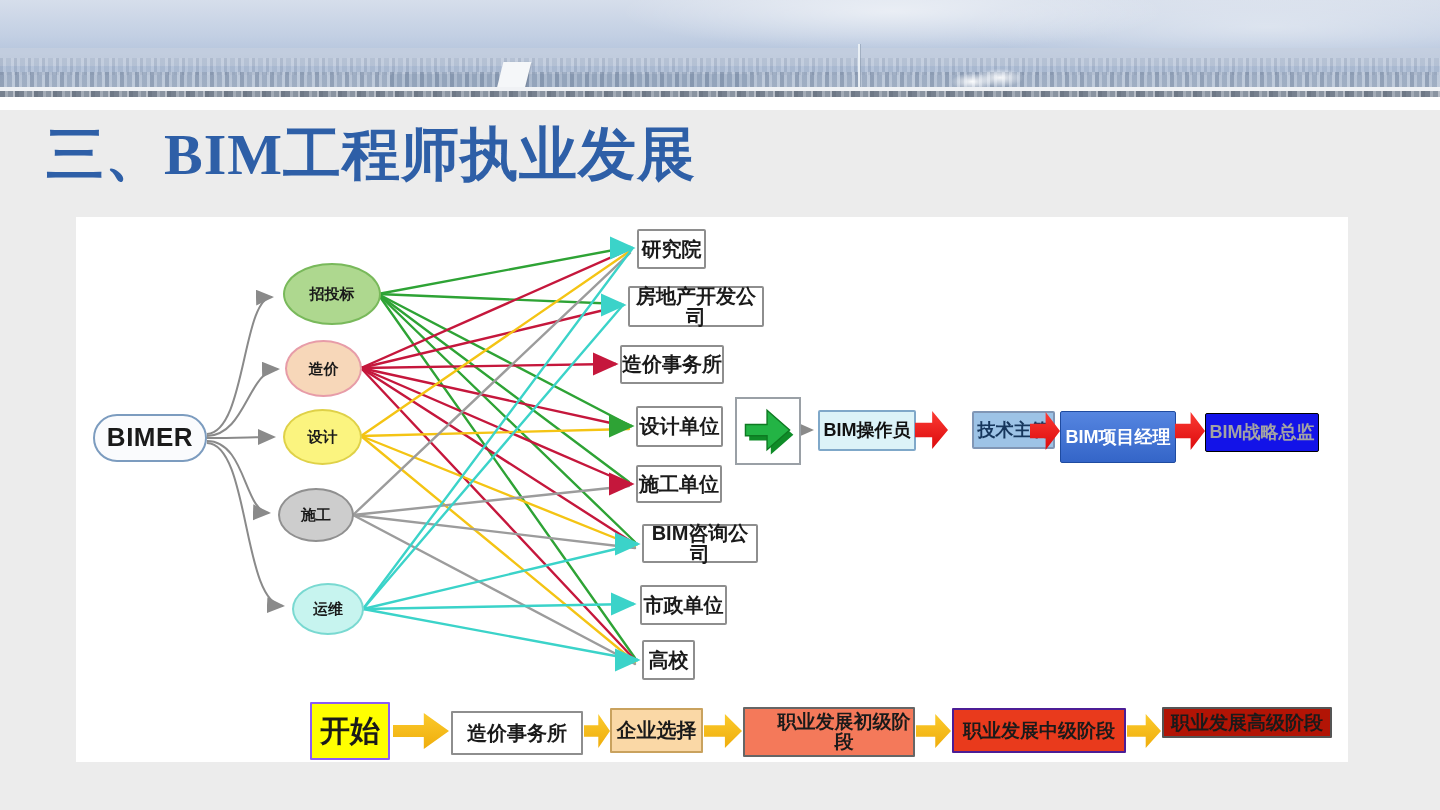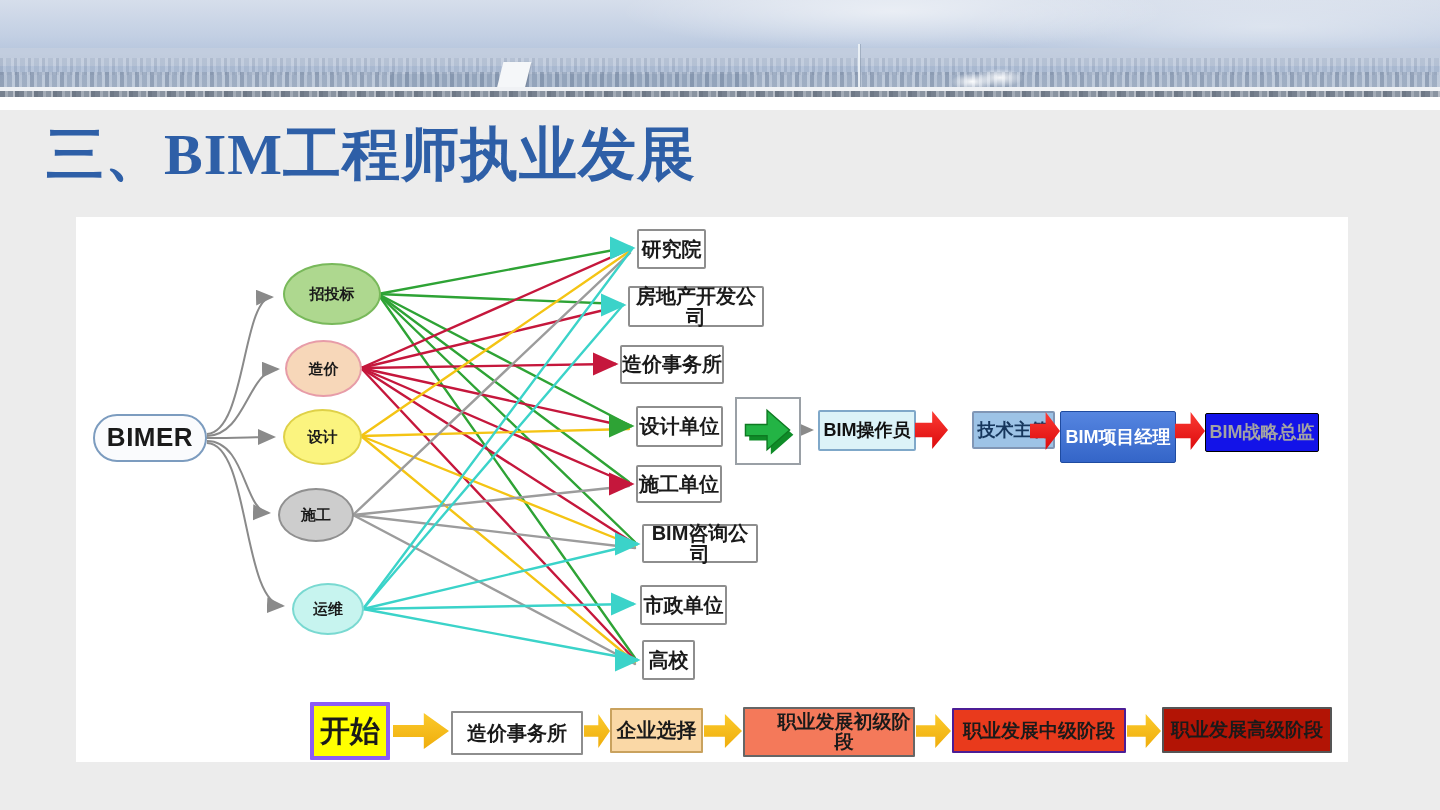--- a/index.html
+++ b/index.html
@@ -54,21 +54,21 @@
   .career-1{background:#9DC3E6;border:2px solid #8096B5;color:#16365C;}
   .career-2{background:linear-gradient(180deg,#5585E0,#3465C8);border:1px solid #1F4BA0;color:#FFFFFF;}
   .career-3{background:#1313E8;border:1px solid #000000;color:#a3a3a3;}
 
   .red-arrow{position:absolute;z-index:2;background:linear-gradient(180deg,#FB3B34,#DC0A0C);
     clip-path:polygon(0% 31%,52% 31%,52% 0%,100% 50%,52% 100%,52% 69%,0% 69%);}
   .yellow-arrow{position:absolute;z-index:2;background:linear-gradient(180deg,#FBCA2C,#EFAD0C);
     clip-path:polygon(0 33%,55% 33%,55% 0,100% 50%,55% 100%,55% 67%,0 67%);}
 
   .flow{border-radius:1px;font-size:19px;}
-  .flow-0{background:#FFFF00;border:4px solid #8b5cf6;font-size:30px;}
+  .flow-0{background:#FFFF00;border:2px solid #8b5cf6;font-size:30px;}
   .flow-1{background:#FFFFFF;border:2px solid #8E8E8E;font-size:20px;}
   .flow-2{background:#FAD8A6;border:2px solid #C9A25E;font-size:20px;}
   .flow-3{background:#F4795A;border:2px solid #666666;}
   .flow-4{background:#E93A1C;border:2px solid #4c1d95;}
   .flow-5{background:#B21405;border:2px solid #555555;}
 </style>
 </head>
 <body>
 
 <div class="banner">
@@ -202,13 +202,13 @@
 <div class="node flow flow-0" style="left:310px;top:702px;width:80px;height:58px;">开始</div>
 <div class="yellow-arrow" style="left:393px;top:713px;width:56px;height:36px;"></div>
 <div class="node flow flow-1" style="left:451px;top:711px;width:132px;height:44px;">造价事务所</div>
 <div class="yellow-arrow" style="left:584px;top:714px;width:26px;height:34px;"></div>
 <div class="node flow flow-2" style="left:610px;top:708px;width:93px;height:45px;">企业选择</div>
 <div class="yellow-arrow" style="left:704px;top:714px;width:38px;height:34px;"></div>
 <div class="node flow flow-3" style="left:743px;top:707px;width:172px;height:50px;padding-left:30px;">职业发展初级阶段</div>
 <div class="yellow-arrow" style="left:916px;top:714px;width:35px;height:34px;"></div>
 <div class="node flow flow-4" style="left:952px;top:708px;width:174px;height:45px;">职业发展中级阶段</div>
 <div class="yellow-arrow" style="left:1127px;top:714px;width:34px;height:34px;"></div>
-<div class="node flow flow-5" style="left:1162px;top:707px;width:170px;height:46px;">职业发展高级阶段</div>
+<div class="node flow flow-5" style="left:1162px;top:707px;width:170px;height:31px;">职业发展高级阶段</div>
 
 </body></html>

